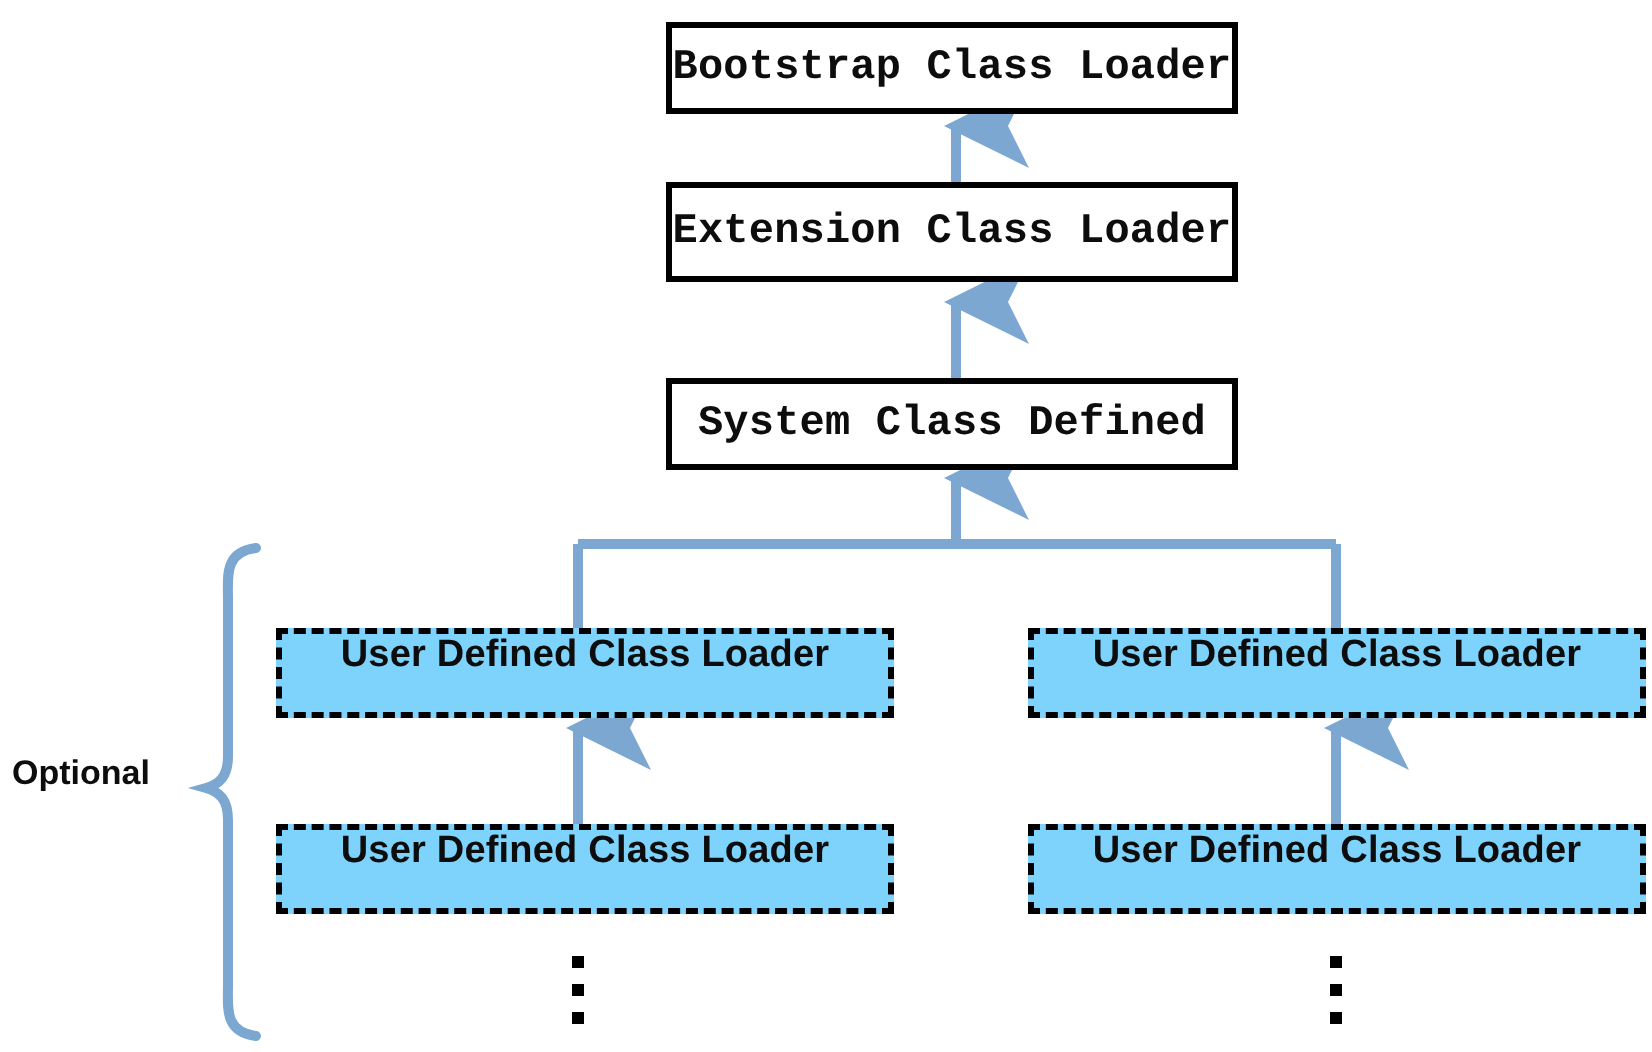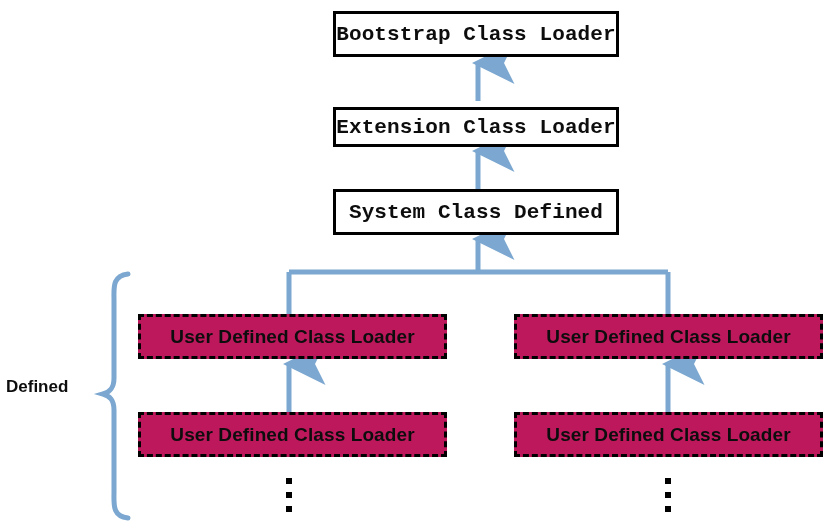--- a/index.html
+++ b/index.html
@@ -33,23 +33,22 @@
     font-size: 21px;
     color: #0d0d0d;
     letter-spacing: 0.1px;
     white-space: nowrap;
   }
   
   .dashed-box {
     position: absolute;
     box-sizing: border-box;
     border: 3px dashed #000000;
-    background: #be185d;
+    background: #7dd3fc;
     display: flex;
-    align-items: center;
     justify-content: center;
   }
   .dashed-box .box-label {
     font-family: "Liberation Sans", sans-serif;
     font-weight: bold;
     font-size: 19px;
     color: #0d0d0d;
     letter-spacing: 0.1px;
     white-space: nowrap;
   }
@@ -137,21 +136,21 @@
                C 110 396, 114 400, 114 410
                L 114 492
                C 114 504, 112 516, 128 518" fill="none" stroke="#7BA7D0" stroke-width="5" stroke-linecap="round"></path>
     </g>
   </svg>
 
   <div class="solid-box" style="left:333px; top:11px; width:286px; height:46px;">
     <span class="box-label">Bootstrap Class Loader</span>
   </div>
 
-  <div class="solid-box" style="left:333px; top:107px; width:286px; height:40px;">
+  <div class="solid-box" style="left:333px; top:91px; width:286px; height:50px;">
     <span class="box-label">Extension Class Loader</span>
   </div>
 
   <div class="solid-box" style="left:333px; top:189px; width:286px; height:46px;">
     <span class="box-label">System Class Defined</span>
   </div>
 
   <div class="dashed-box" style="left:138px; top:314px; width:309px; height:45px;">
     <span class="box-label">User Defined Class Loader</span>
   </div>
@@ -173,15 +172,15 @@
   <div class="dashed-box" style="left:514px; top:412px; width:309px; height:45px;">
     <span class="box-label">User Defined Class Loader</span>
   </div>
 
   <div class="ellipsis" style="left:661px; top:478px;">
     <span></span>
     <span></span>
     <span></span>
   </div>
 
-  <div id="optional-label">Defined</div>
+  <div id="optional-label">Optional</div>
 
 </div>
 
 </body></html>

